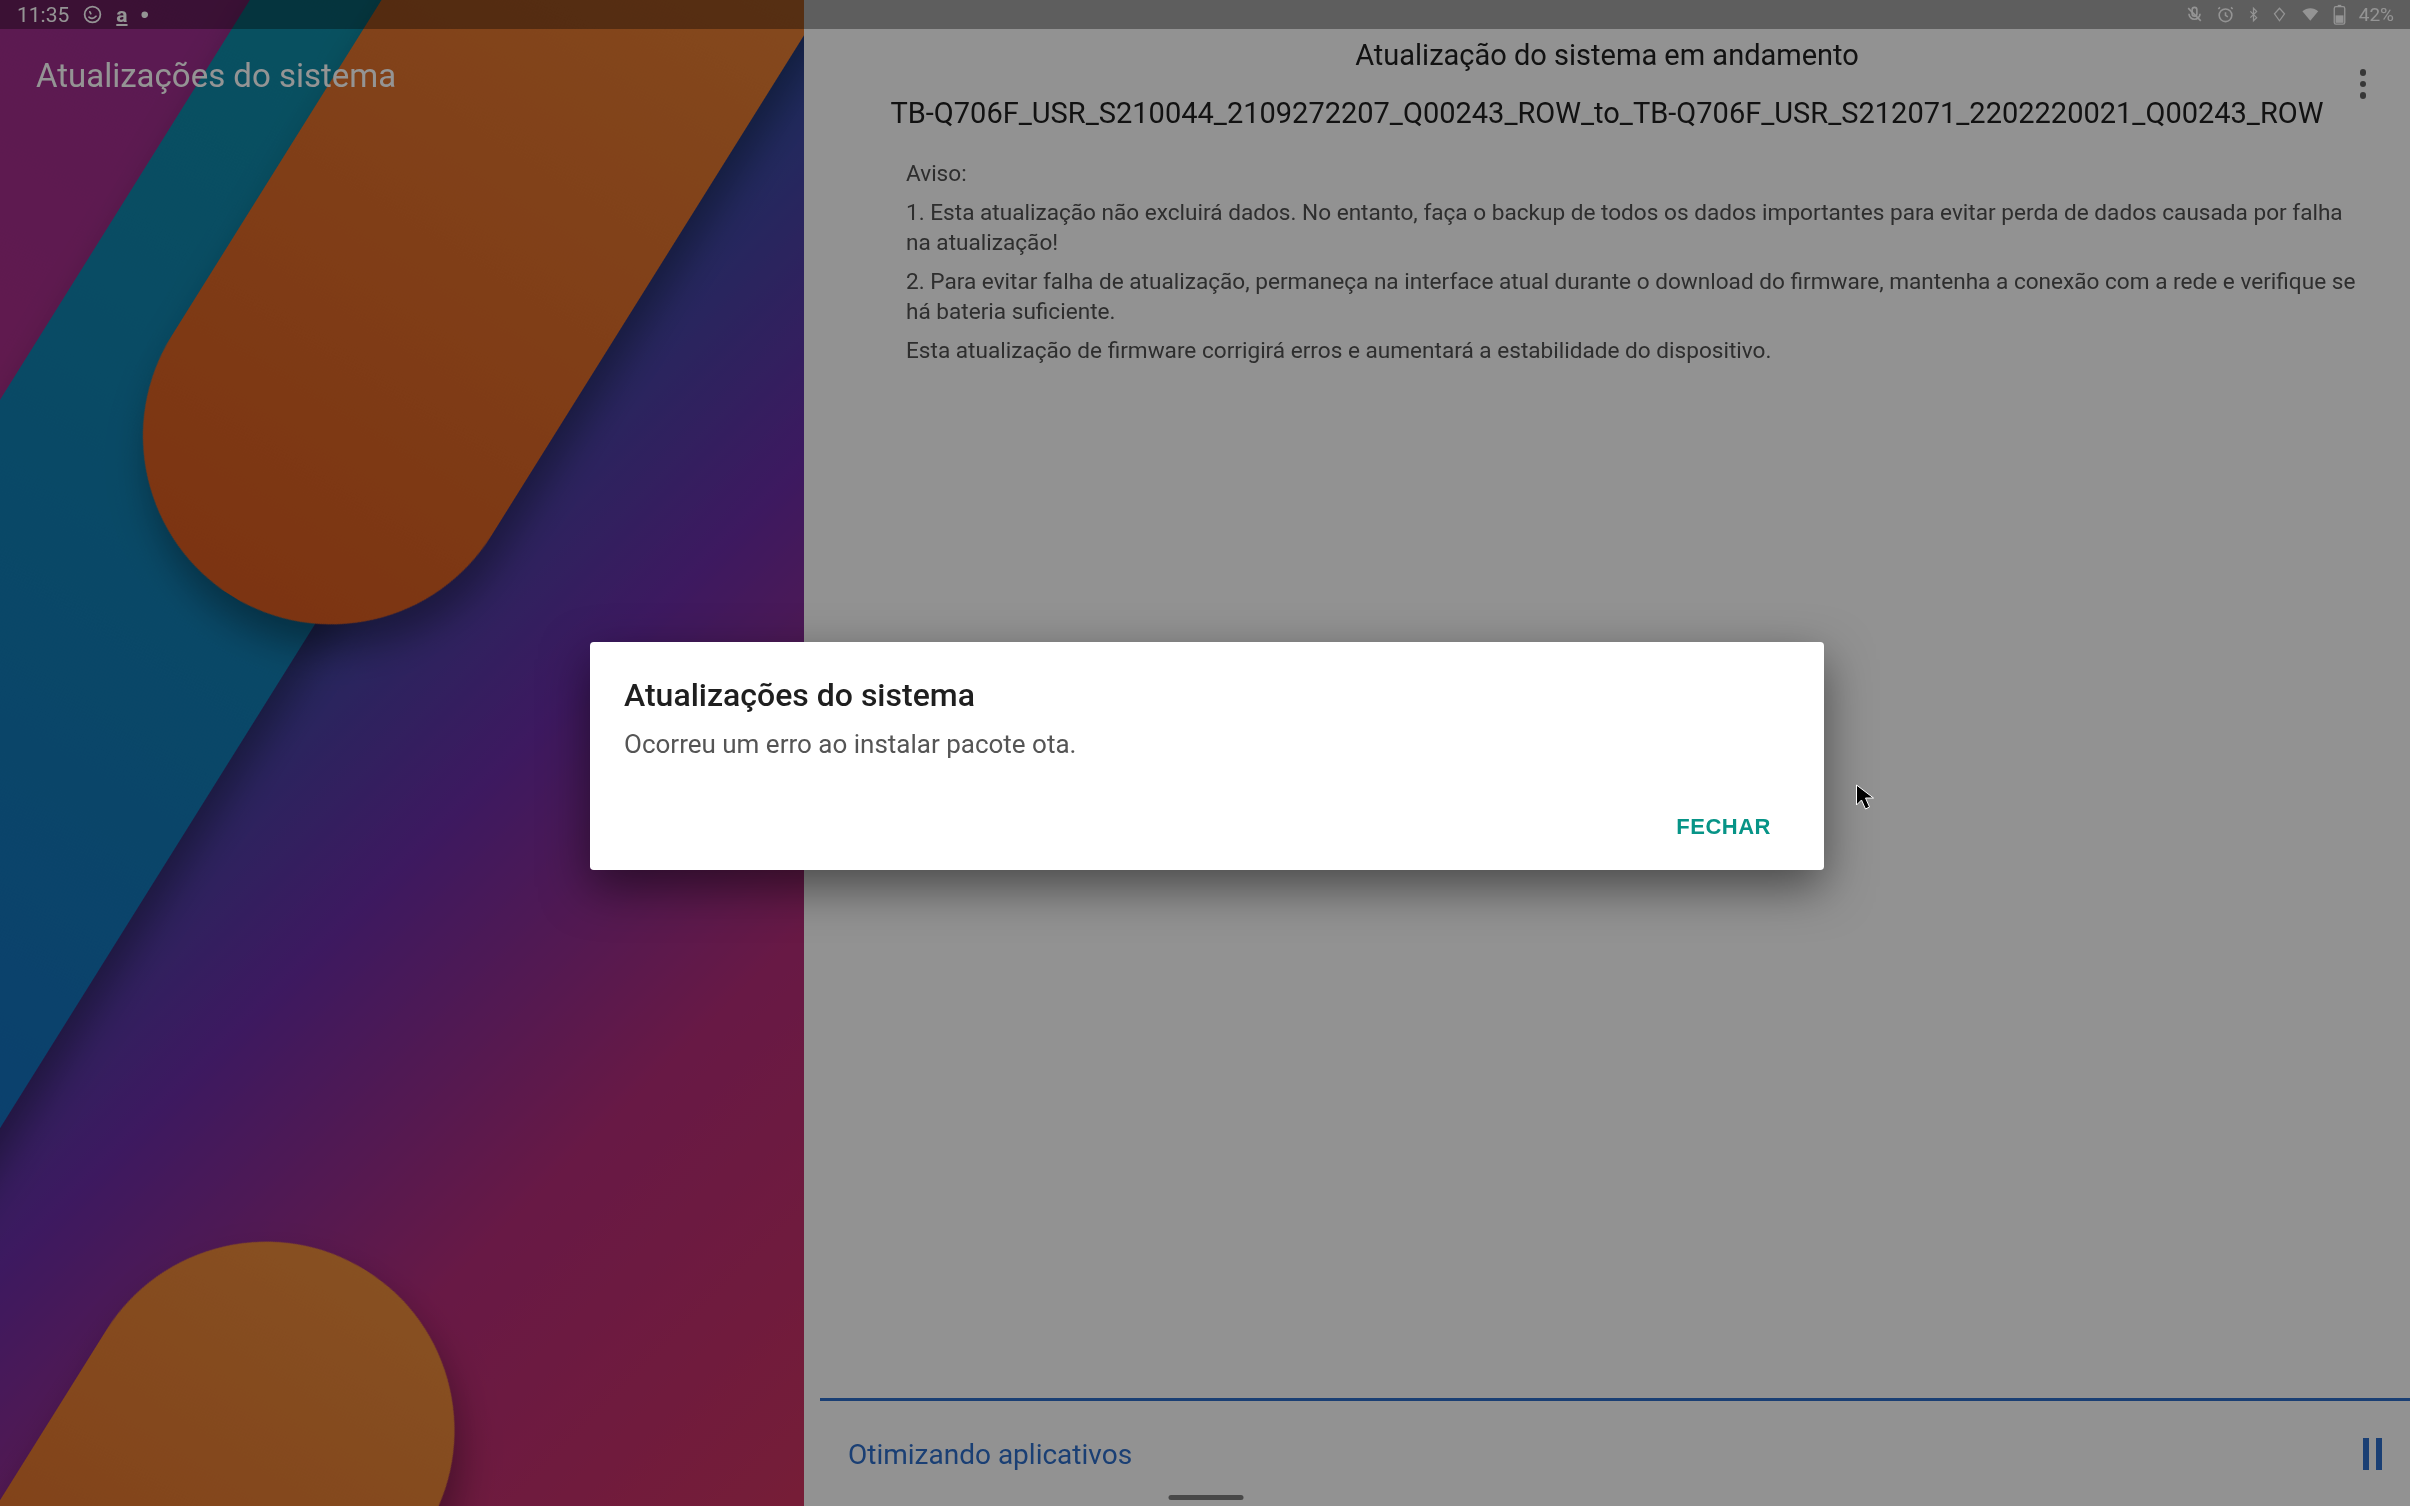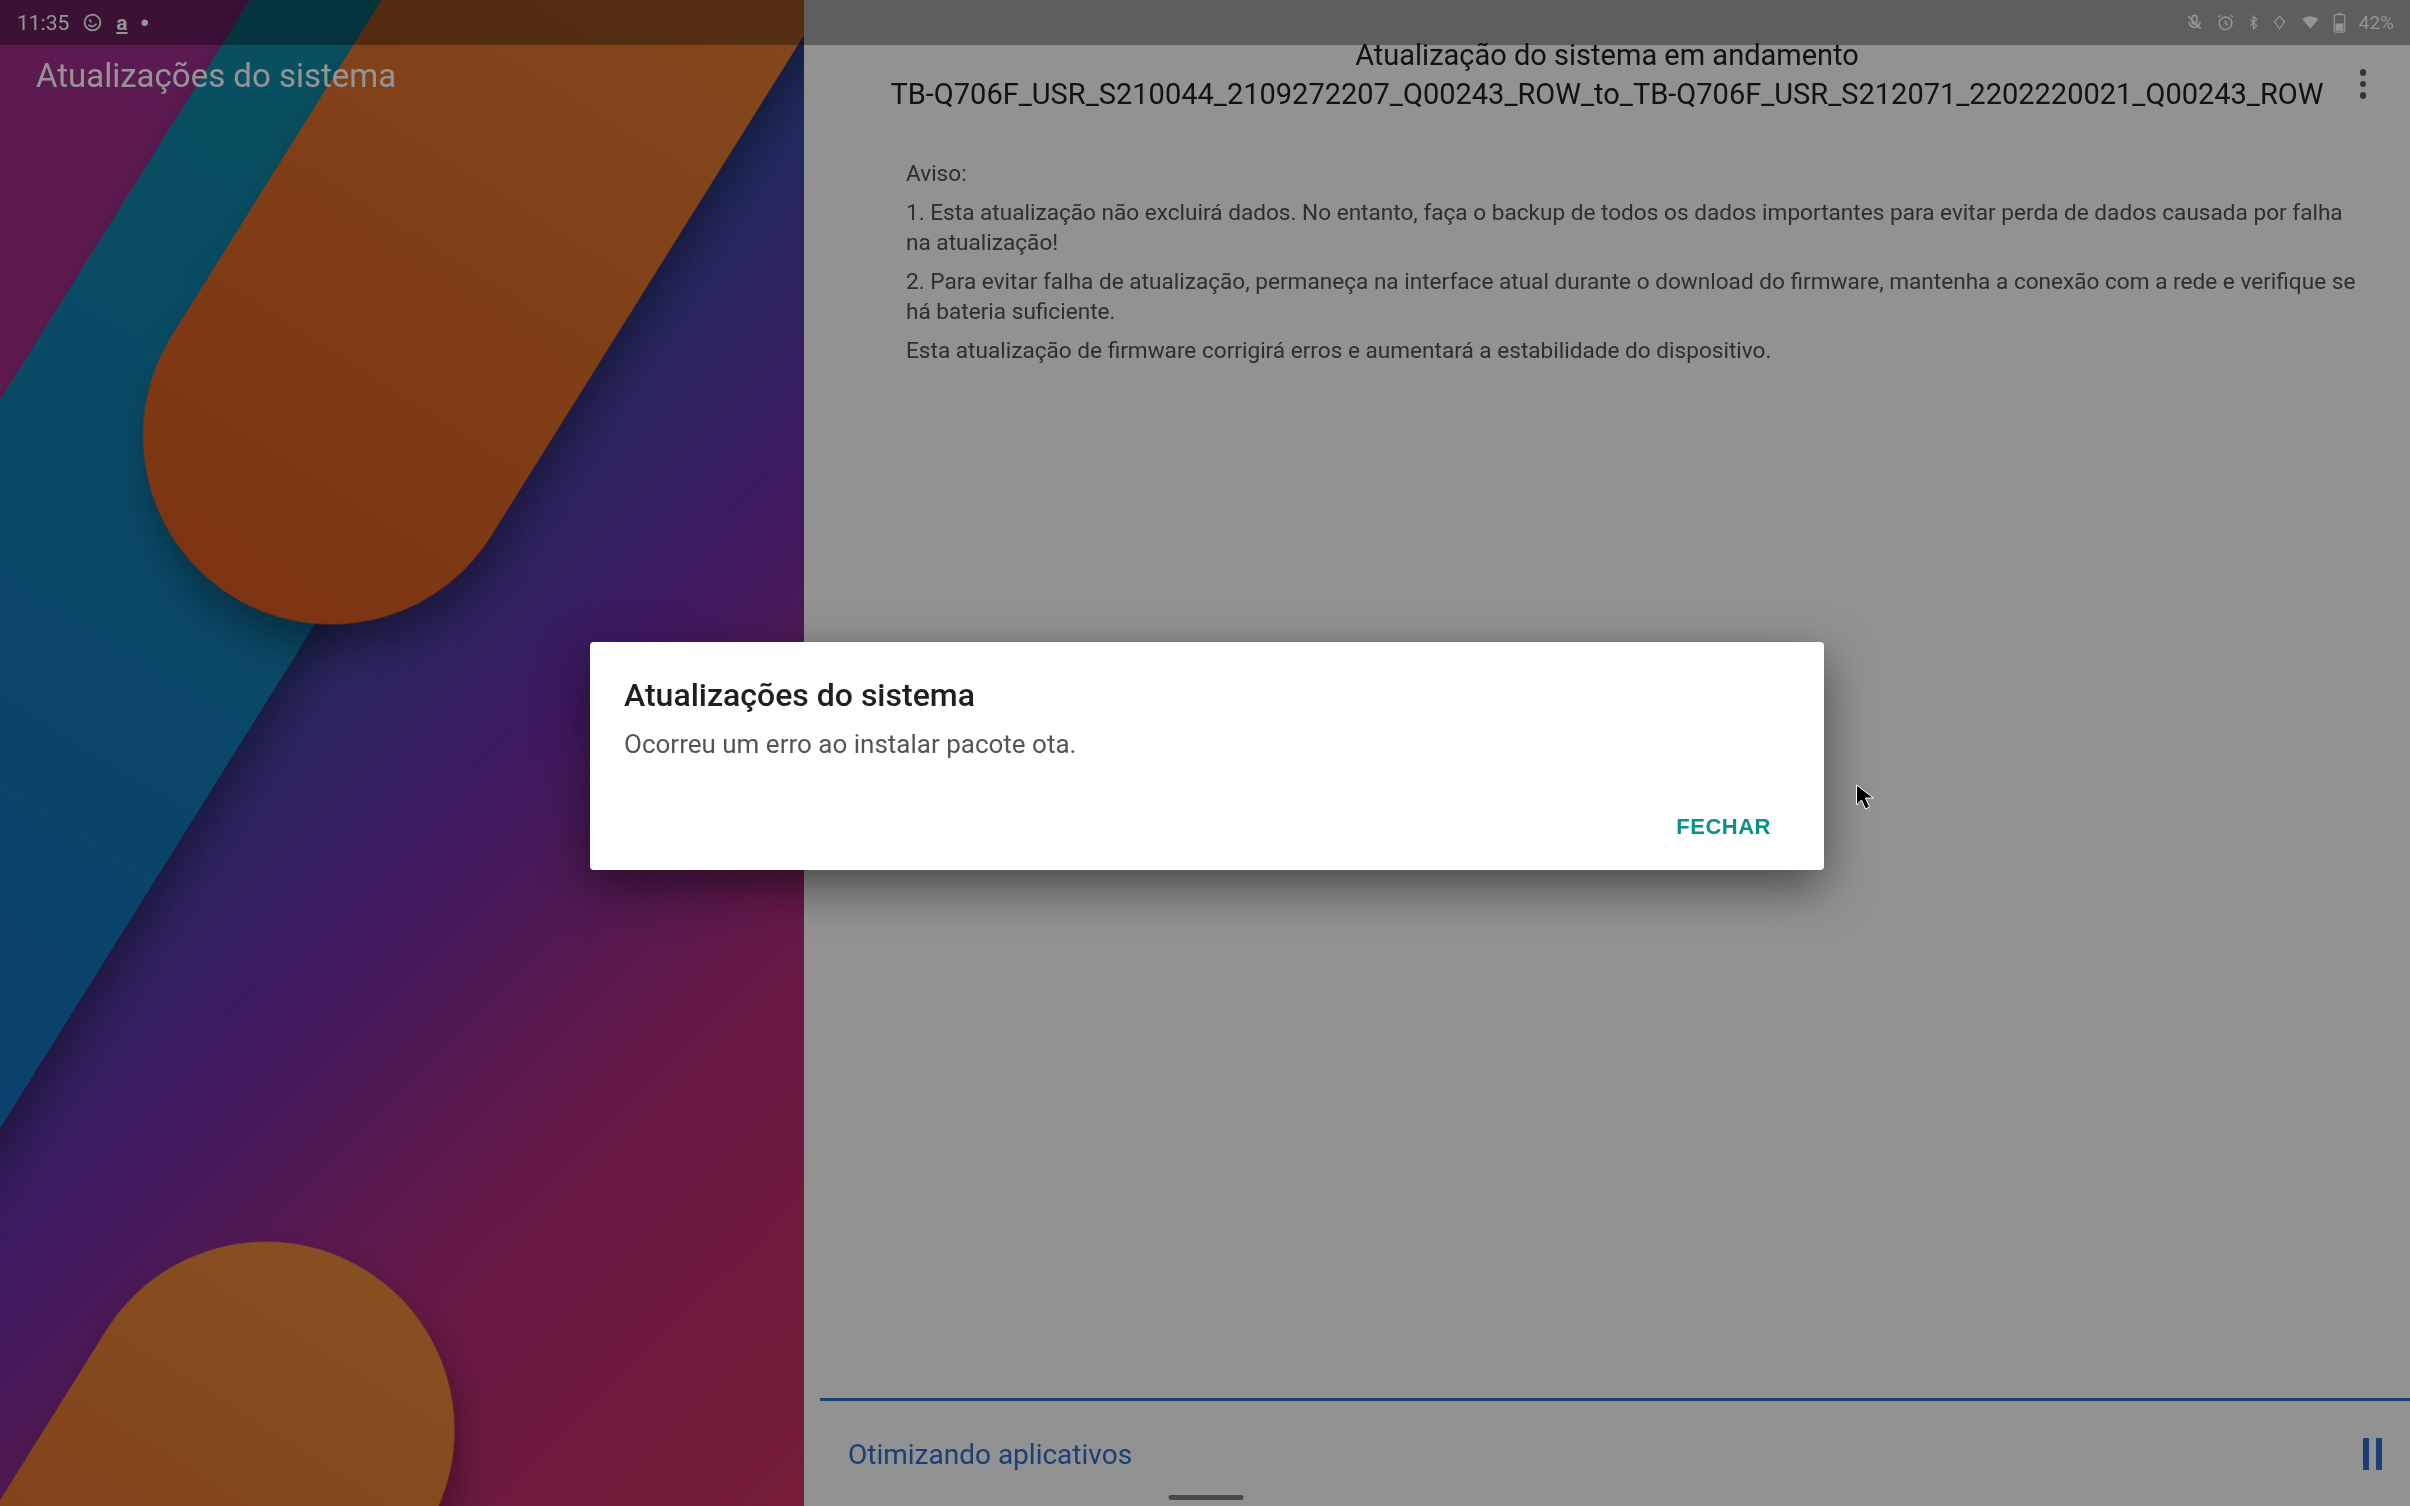--- a/index.html
+++ b/index.html
@@ -77,21 +77,21 @@
 
   .right-header {
     position: absolute;
     top: 0; left: 0; right: 0;
     height: 141px;
     padding-top: 38px;
     text-align: center;
     color: #202020;
   }
 
-  .right-header .line1 { font-size: 29px; font-weight: 400; margin-bottom: 5px; }
+  .right-header .line1 { font-size: 29px; font-weight: 400; margin-bottom: 24px; }
   .right-header .line2 { font-size: 29px; font-weight: 400; }
 
   .more-button {
     position: absolute;
     right: 19px; top: 56px;
     width: 56px; height: 56px;
     display: flex;
     align-items: center;
     justify-content: center;
     color: #606060;
@@ -153,21 +153,21 @@
     transform: translateX(-50%);
     width: 75px; height: 4.7px;
     background: rgba(0,0,0,0.5);
     border-radius: 2.8px;
   }
 
   
   .status-bar {
     position: absolute;
     top: 0; left: 0; right: 0;
-    height: 45px;
+    height: 29px;
     background: rgba(0,0,0,0.35);
     display: flex;
     justify-content: space-between;
     align-items: center;
     padding: 0 17px;
     font-size: 21px;
     color: #ffffff;
     z-index: 50;
   }
   .status-left { display: flex; align-items: center; gap: 13px; }

